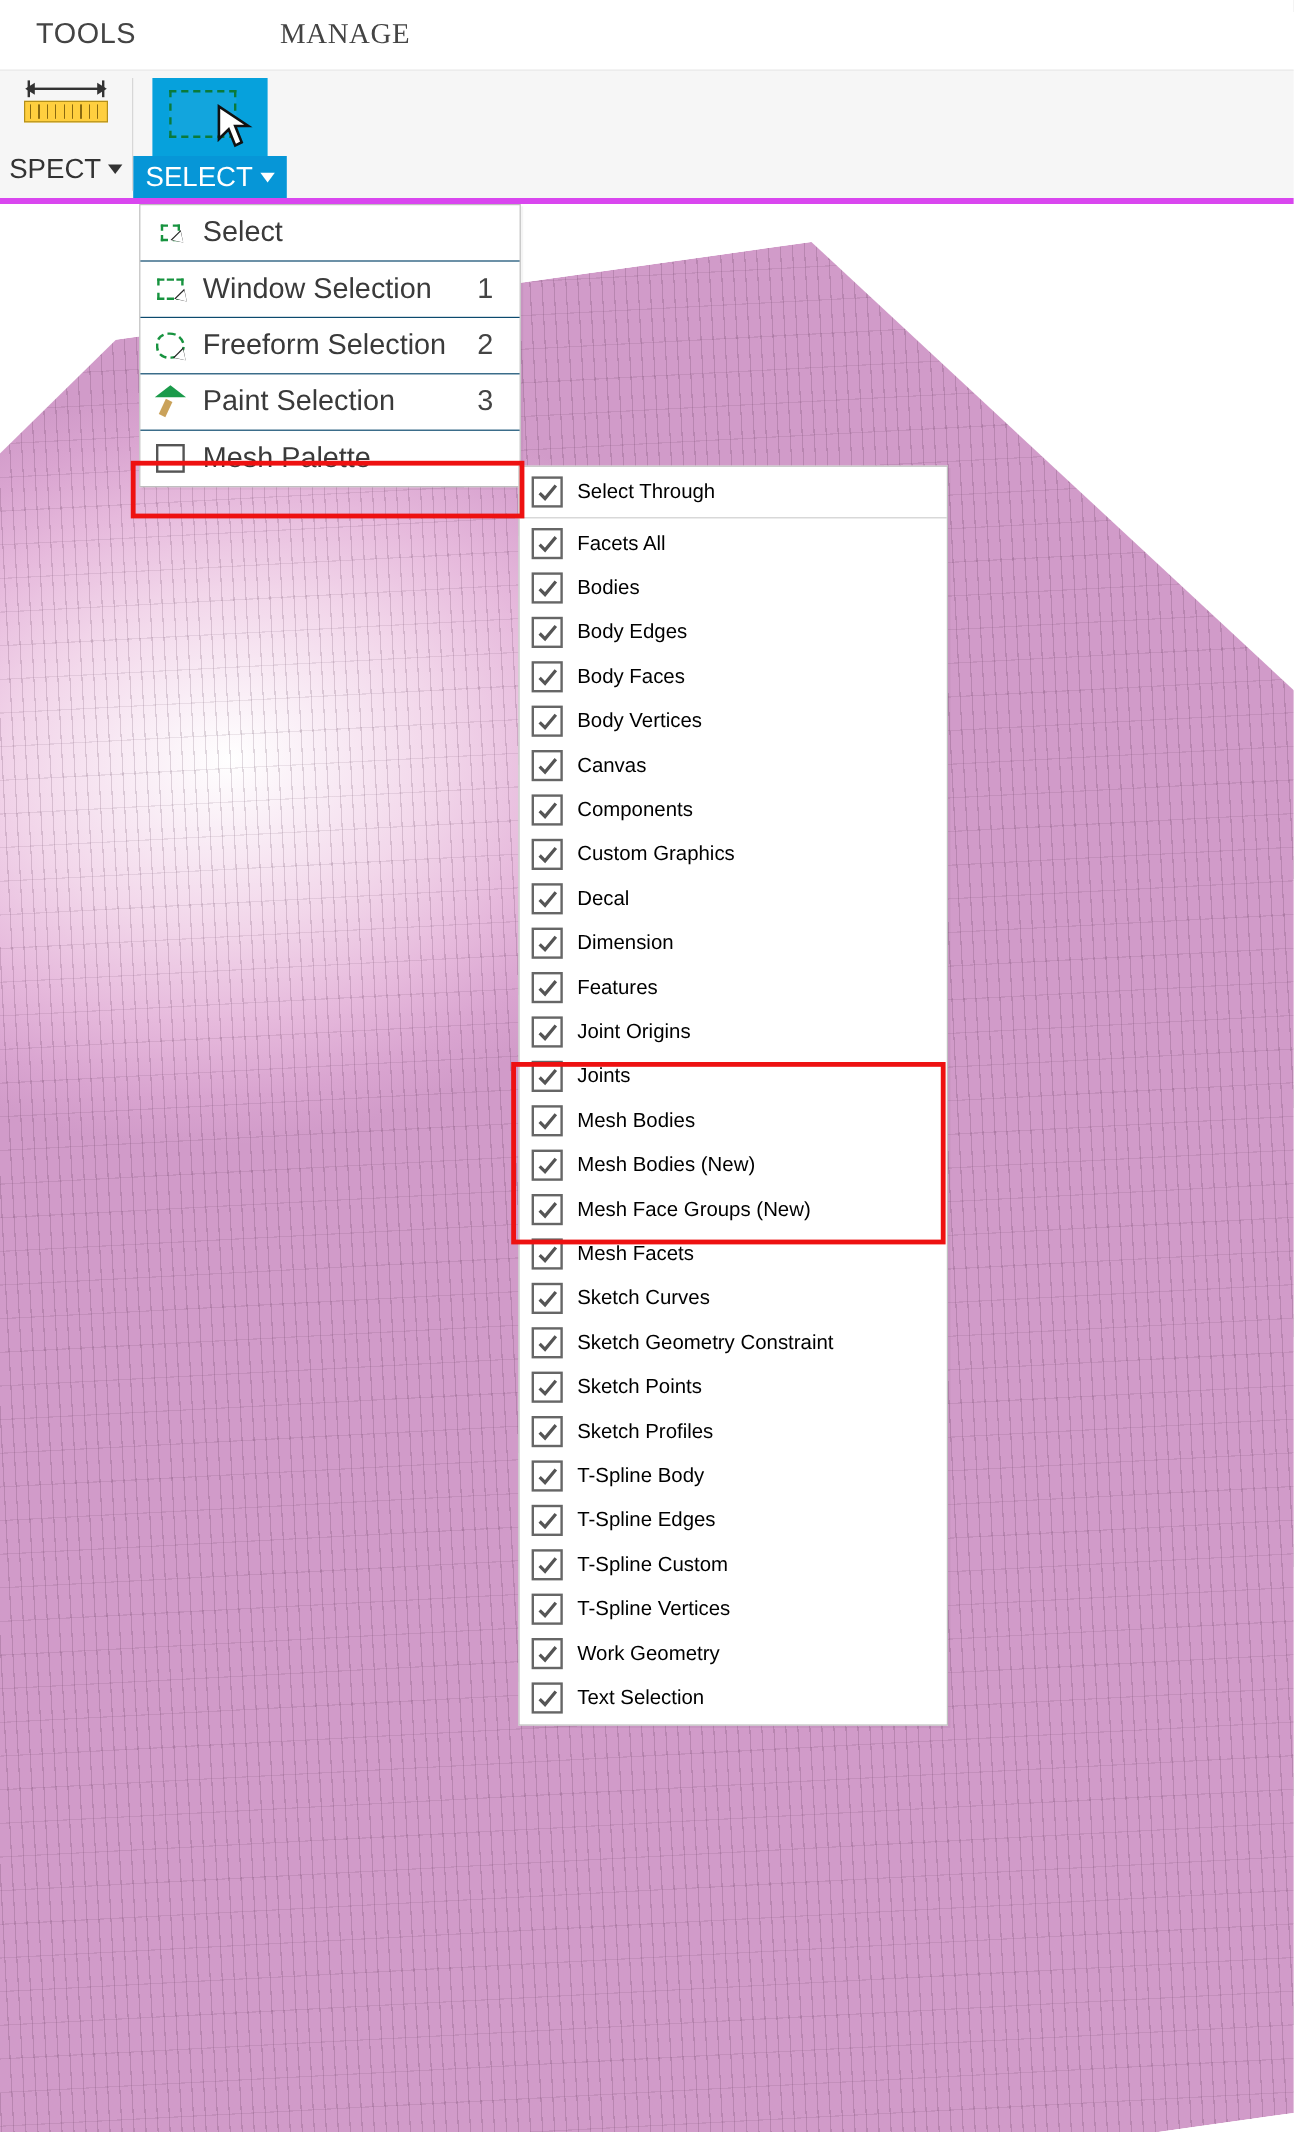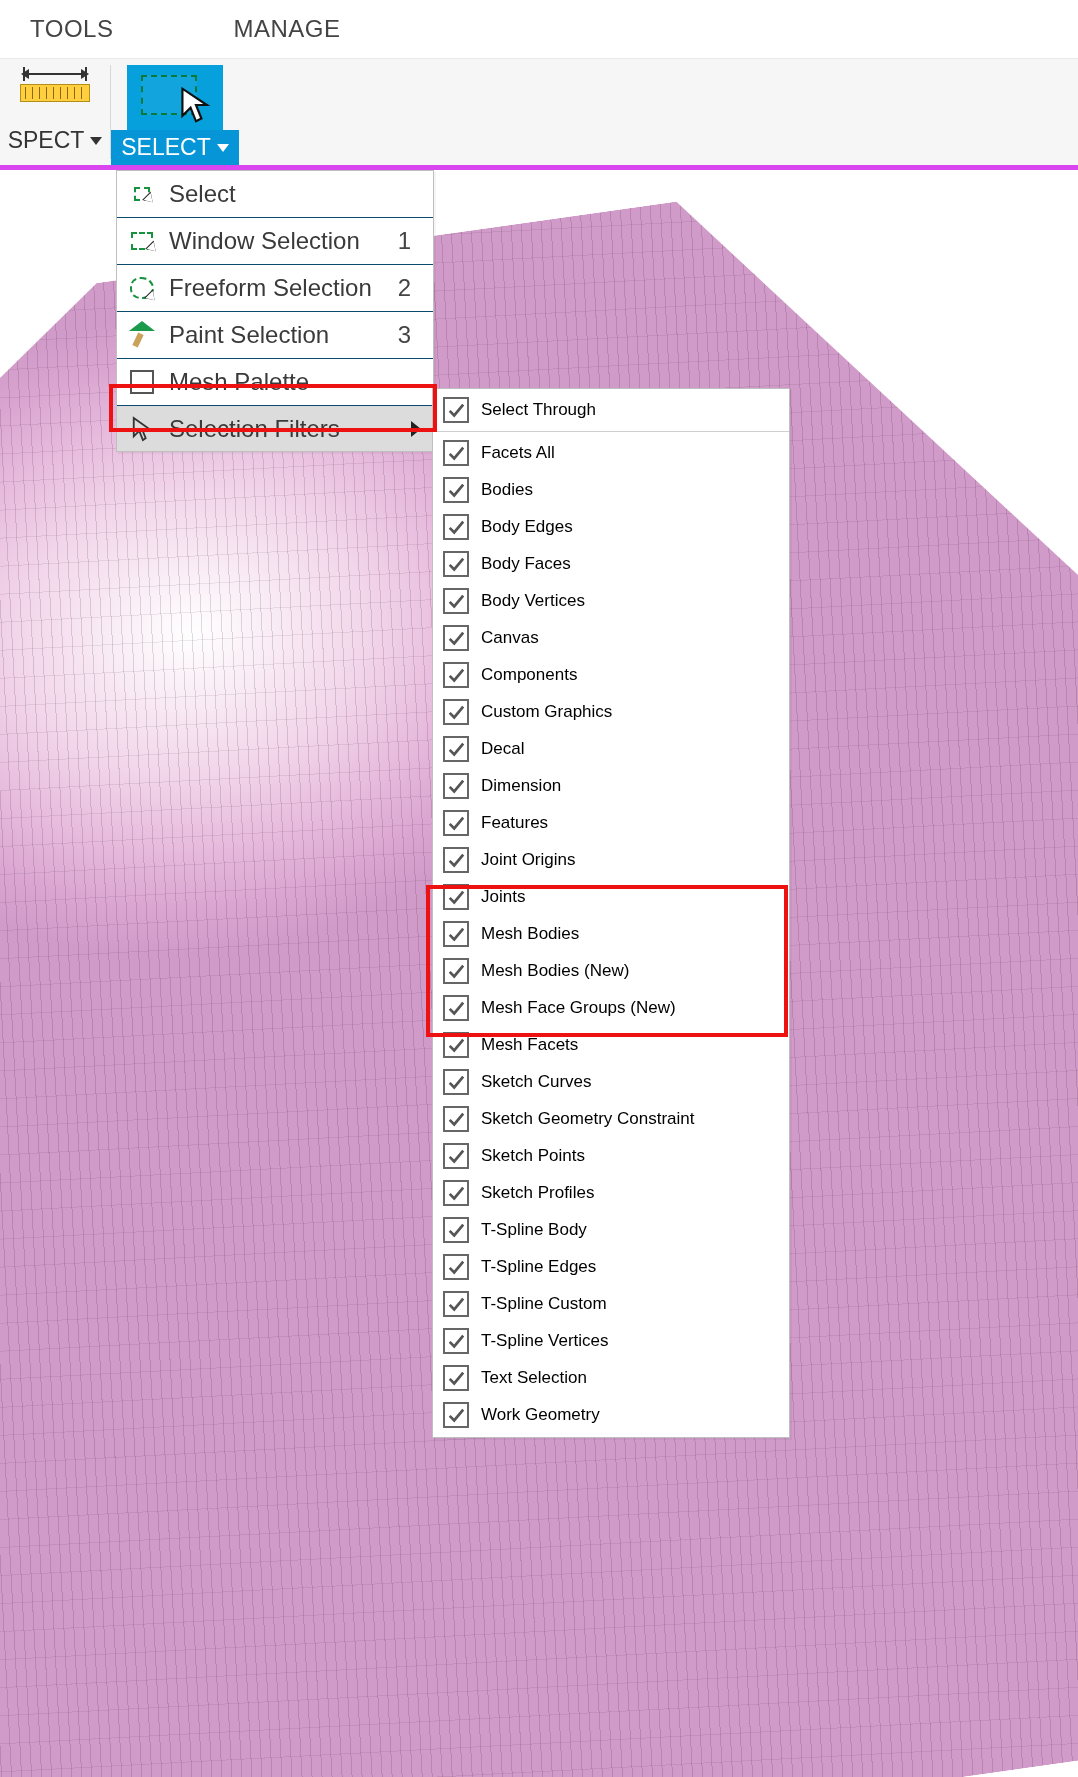--- a/index.html
+++ b/index.html
@@ -43,21 +43,21 @@
   
   .ribbon-tabs {
     position: absolute; left: 0; top: 0; right: 0; height: 58px;
     display: flex; align-items: center;
     background: #fff;
   }
   .ribbon-tab {
     padding: 14px 30px 14px 30px;
     color: #444; font-size: 24px; letter-spacing: 0.5px;
   }
-  .ribbon-tab.manage { margin-left: 60px; }
+  .ribbon-tab.manage { margin-left: 60px; font-family: Liberation Serif, serif; }
 
   .ribbon-tools {
     position: absolute; left: 0; top: 58px; right: 0; height: 112px;
     background: #f6f6f6;
     border-top: 1px solid #e9e9e9;
     border-bottom: 5px solid #d946ef;
     display: flex; align-items: stretch;
   }
 
   .tool-group {
@@ -304,29 +304,20 @@
       </span>
       <span>Paint Selection</span>
       <span class="shortcut">3</span>
     </div>
     <div class="menu-item">
       <span class="mi-icon">
           <span class="empty-box"></span>
         </span>
       <span>Mesh Palette</span>
     </div>
-    <div class="menu-item hover">
-      <span class="mi-icon cursor-outline">
-        <svg viewBox="0 0 24 28">
-            <path d="M3 2 L3 22 L9 16 L13 26 L16 24 L12 14 L20 14 Z" fill="none" stroke="#333" stroke-width="2"></path>
-          </svg>
-      </span>
-      <span>Selection Filters</span>
-      <span class="sub-caret"></span>
-    </div>
   </div>
 
   <div class="menu sub">
     <div class="sub-item first-sep">
       <span class="chk">
           <svg viewBox="0 0 20 20">
             <path d="M3 11 L8 16 L18 4" fill="none" stroke="#555" stroke-width="3"></path>
           </svg>
         </span>
       <span class="lbl">Select Through</span>
@@ -530,28 +521,28 @@
           </svg>
         </span>
         <span class="lbl">T-Spline Vertices</span>
       </div>
     <div class="sub-item">
         <span class="chk">
           <svg viewBox="0 0 20 20">
             <path d="M3 11 L8 16 L18 4" fill="none" stroke="#555" stroke-width="3"></path>
           </svg>
         </span>
+        <span class="lbl">Work Geometry</span>
+      </div>
+    <div class="sub-item">
+        <span class="chk">
+          <svg viewBox="0 0 20 20">
+            <path d="M3 11 L8 16 L18 4" fill="none" stroke="#555" stroke-width="3"></path>
+          </svg>
+        </span>
         <span class="lbl">Text Selection</span>
-      </div>
-    <div class="sub-item">
-        <span class="chk">
-          <svg viewBox="0 0 20 20">
-            <path d="M3 11 L8 16 L18 4" fill="none" stroke="#555" stroke-width="3"></path>
-          </svg>
-        </span>
-        <span class="lbl">Work Geometry</span>
       </div>
   </div>
 
   <div class="red-highlight-1"></div>
   <div class="red-highlight-2"></div>
 
 </div>
 
 </body></html>

